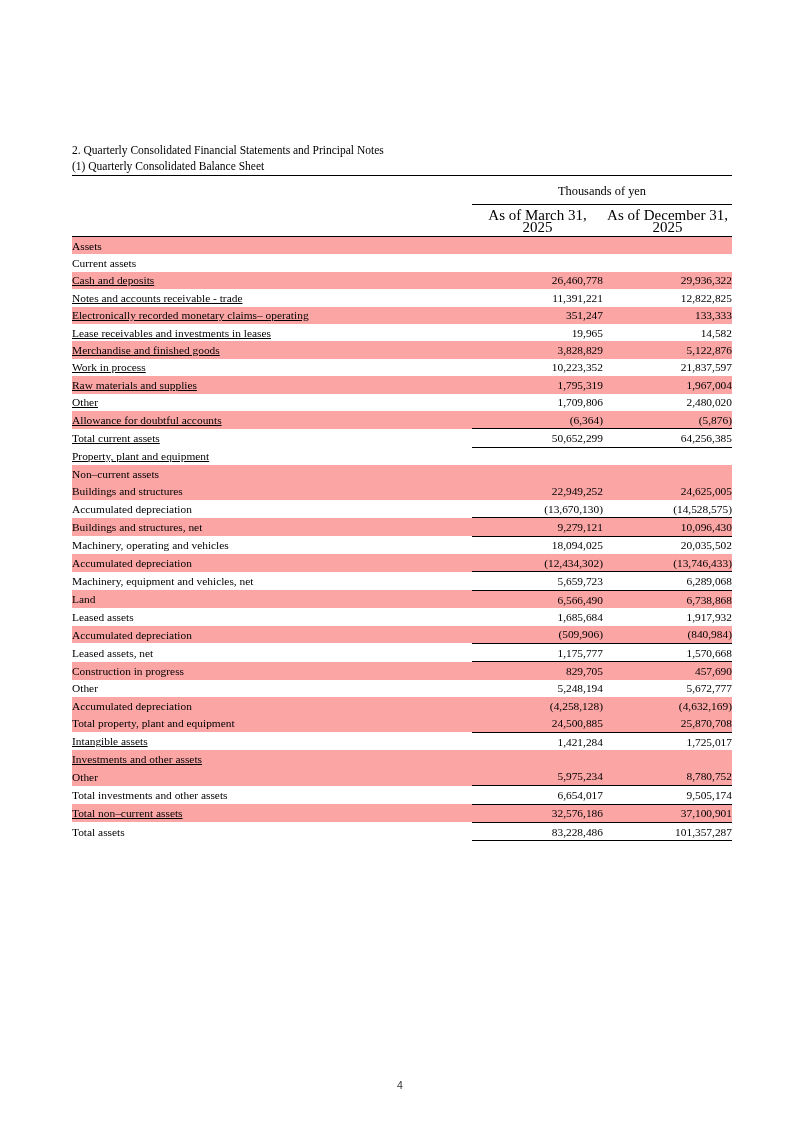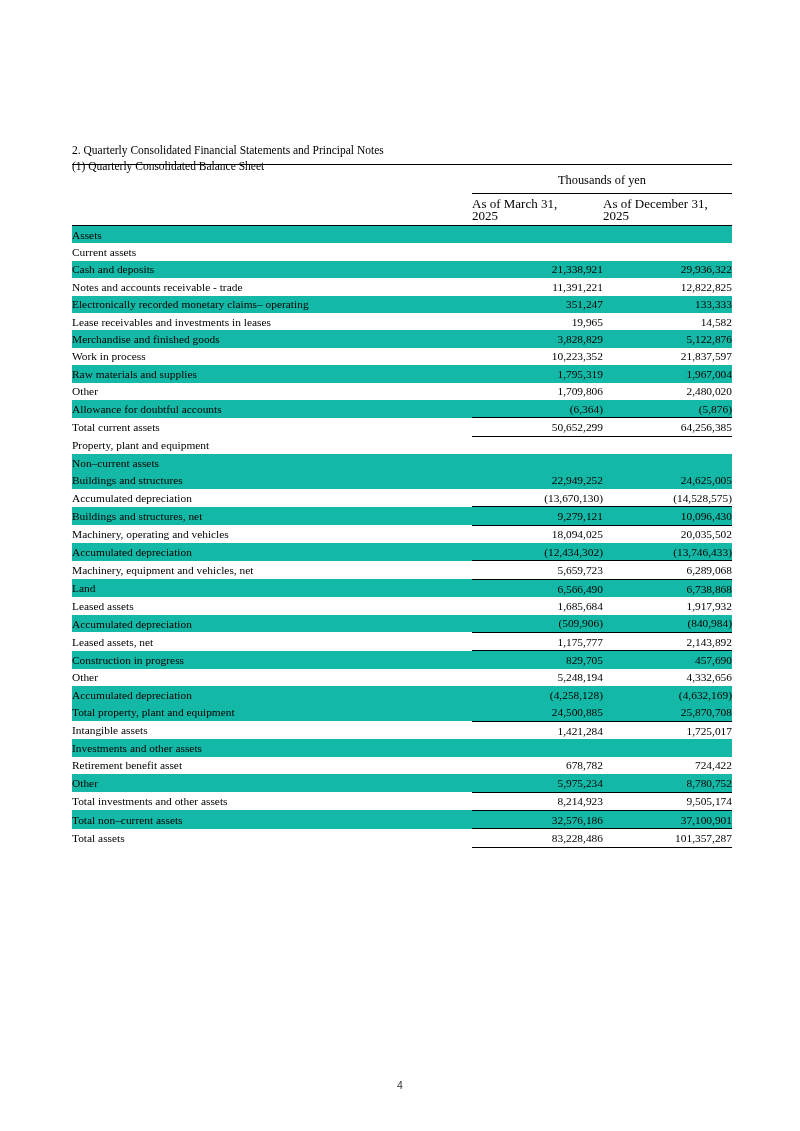--- a/index.html
+++ b/index.html
@@ -28,21 +28,21 @@
     width: 660px;
   }
   .heading-line {
     font-size: 11.5px;
     line-height: 15.5px;
     white-space: nowrap;
   }
   table.bs {
     position: absolute;
     left: 72px;
-    top: 164px;
+    top: 175px;
     width: 660px;
     border-collapse: collapse;
     table-layout: fixed;
   }
   table.bs td, table.bs th {
     padding: 0;
     margin: 0;
     font-weight: normal;
     vertical-align: middle;
   }
@@ -57,55 +57,55 @@
   }
   tr.units td {
     height: 26px;
     text-align: center;
     font-size: 12.4px;
     border-bottom: 1.3px solid #000;
   }
   tr.units td.blank { border-bottom: none; }
   tr.dates td {
     height: 30px;
-    text-align: left;
-    font-size: 13px;
+    text-align: center;
+    font-size: 15px;
     line-height: 12px;
     border-bottom: 1.6px solid #000;
     padding-top: 1px;
   }
   tr.dates td.blank { border-bottom: 1.6px solid #000; }
   .date-l1 { display: block; }
   .date-l2 { display: block; }
 
   
   tr.row td {
     height: 17.4px;
     font-size: 11.4px;
   }
-  tr.row.shaded td { background: #14b8a6; }
+  tr.row.shaded td { background: #fca5a5; }
   td.label {
     white-space: nowrap;
     padding-left: 0;
   }
   td.num {
     text-align: right;
     padding-right: 2px;
     white-space: nowrap;
     font-size: 11.2px;
   }
   
   tr.rule-top td.num { border-top: 1.1px solid #000; }
   
   tr.rule-bot td.num { border-bottom: 1.1px solid #000; }
   tr.rule-bot-thick td.num { border-bottom: 1.6px solid #000; }
 
   .ind0 { padding-left: 14px; }
   .ind1 { padding-left: 30px; }
-  .ind2 { padding-left: 46px; }
+  .ind2 { padding-left: 46px; text-decoration: underline; }
   .ind3 { padding-left: 62px; }
   .ind4 { padding-left: 78px; }
 
   .page-number {
     position: absolute;
     left: 0;
     top: 1079px;
     width: 800px;
     text-align: center;
     font-size: 10.5px;
@@ -157,21 +157,21 @@
           <td class="num"></td>
           <td class="num"></td>
         </tr>
         <tr class="row">
           <td class="label ind1">Current assets</td>
           <td class="num"></td>
           <td class="num"></td>
         </tr>
         <tr class="row shaded">
           <td class="label ind2">Cash and deposits</td>
-          <td class="num">21,338,921</td>
+          <td class="num">26,460,778</td>
           <td class="num">29,936,322</td>
         </tr>
         <tr class="row">
           <td class="label ind2">Notes and accounts receivable - trade</td>
           <td class="num">11,391,221</td>
           <td class="num">12,822,825</td>
         </tr>
         <tr class="row shaded">
           <td class="label ind2">Electronically recorded monetary claims– operating</td>
           <td class="num">351,247</td>
@@ -263,31 +263,31 @@
           <td class="num">1,917,932</td>
         </tr>
         <tr class="row shaded">
           <td class="label ind4">Accumulated depreciation</td>
           <td class="num">(509,906)</td>
           <td class="num">(840,984)</td>
         </tr>
         <tr class="row rule-top rule-bot">
           <td class="label ind4">Leased assets, net</td>
           <td class="num">1,175,777</td>
-          <td class="num">2,143,892</td>
+          <td class="num">1,570,668</td>
         </tr>
         <tr class="row shaded">
           <td class="label ind3">Construction in progress</td>
           <td class="num">829,705</td>
           <td class="num">457,690</td>
         </tr>
         <tr class="row">
           <td class="label ind3">Other</td>
           <td class="num">5,248,194</td>
-          <td class="num">4,332,656</td>
+          <td class="num">5,672,777</td>
         </tr>
         <tr class="row shaded">
           <td class="label ind4">Accumulated depreciation</td>
           <td class="num">(4,258,128)</td>
           <td class="num">(4,632,169)</td>
         </tr>
         <tr class="row shaded rule-bot">
           <td class="label ind3">Total property, plant and equipment</td>
           <td class="num">24,500,885</td>
           <td class="num">25,870,708</td>
@@ -295,33 +295,28 @@
         <tr class="row">
           <td class="label ind2">Intangible assets</td>
           <td class="num">1,421,284</td>
           <td class="num">1,725,017</td>
         </tr>
         <tr class="row shaded">
           <td class="label ind2">Investments and other assets</td>
           <td class="num"></td>
           <td class="num"></td>
         </tr>
-        <tr class="row">
-          <td class="label ind3">Retirement benefit asset</td>
-          <td class="num">678,782</td>
-          <td class="num">724,422</td>
-        </tr>
         <tr class="row shaded">
           <td class="label ind3">Other</td>
           <td class="num">5,975,234</td>
           <td class="num">8,780,752</td>
         </tr>
         <tr class="row rule-top rule-bot">
           <td class="label ind3">Total investments and other assets</td>
-          <td class="num">8,214,923</td>
+          <td class="num">6,654,017</td>
           <td class="num">9,505,174</td>
         </tr>
         <tr class="row shaded rule-bot">
           <td class="label ind2">Total non–current assets</td>
           <td class="num">32,576,186</td>
           <td class="num">37,100,901</td>
         </tr>
         <tr class="row rule-bot-thick">
           <td class="label ind1">Total assets</td>
           <td class="num">83,228,486</td>

